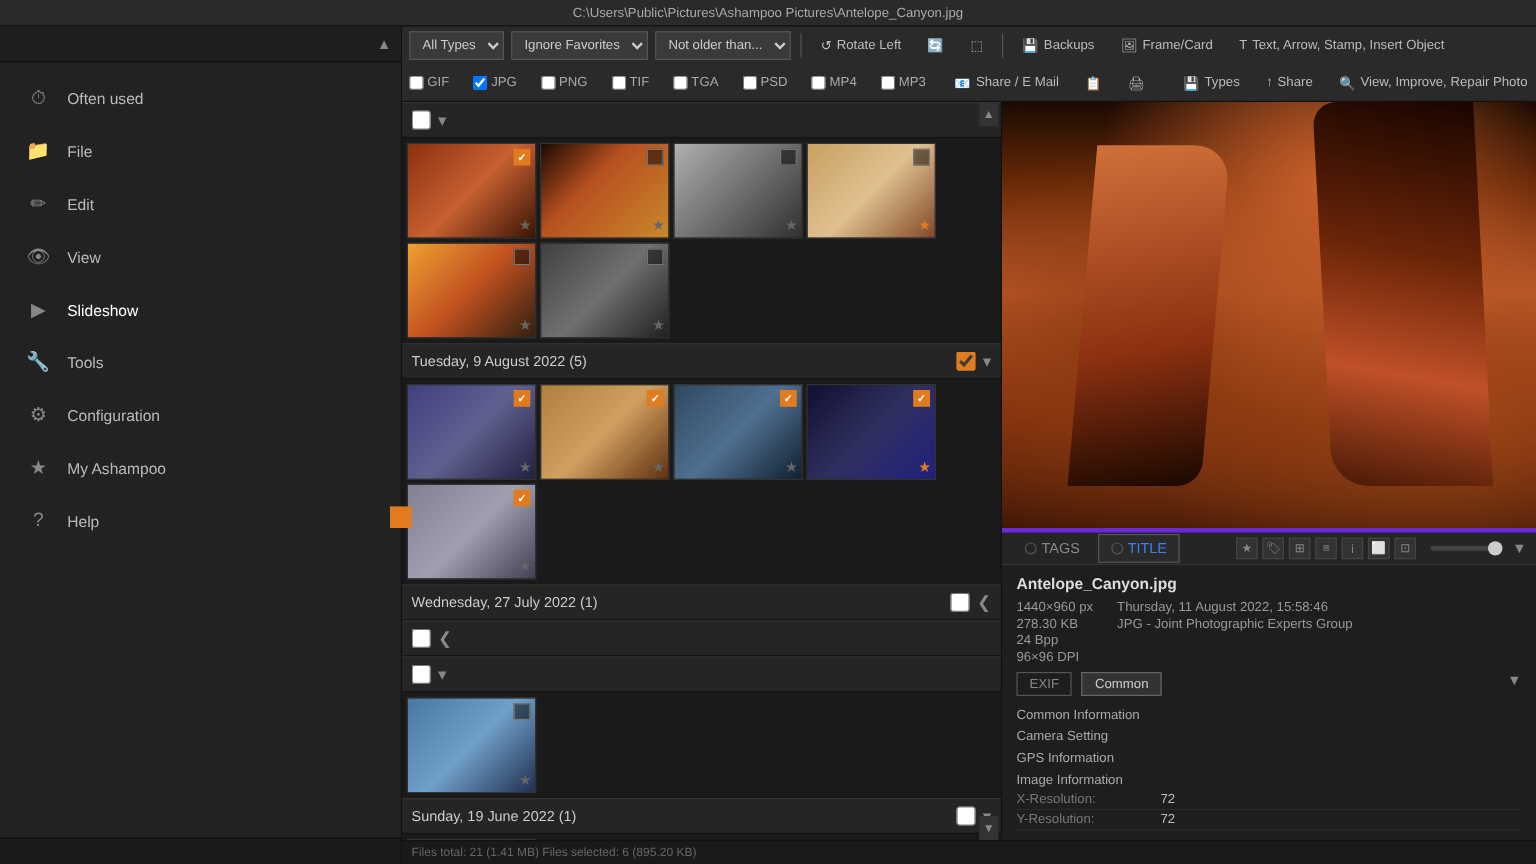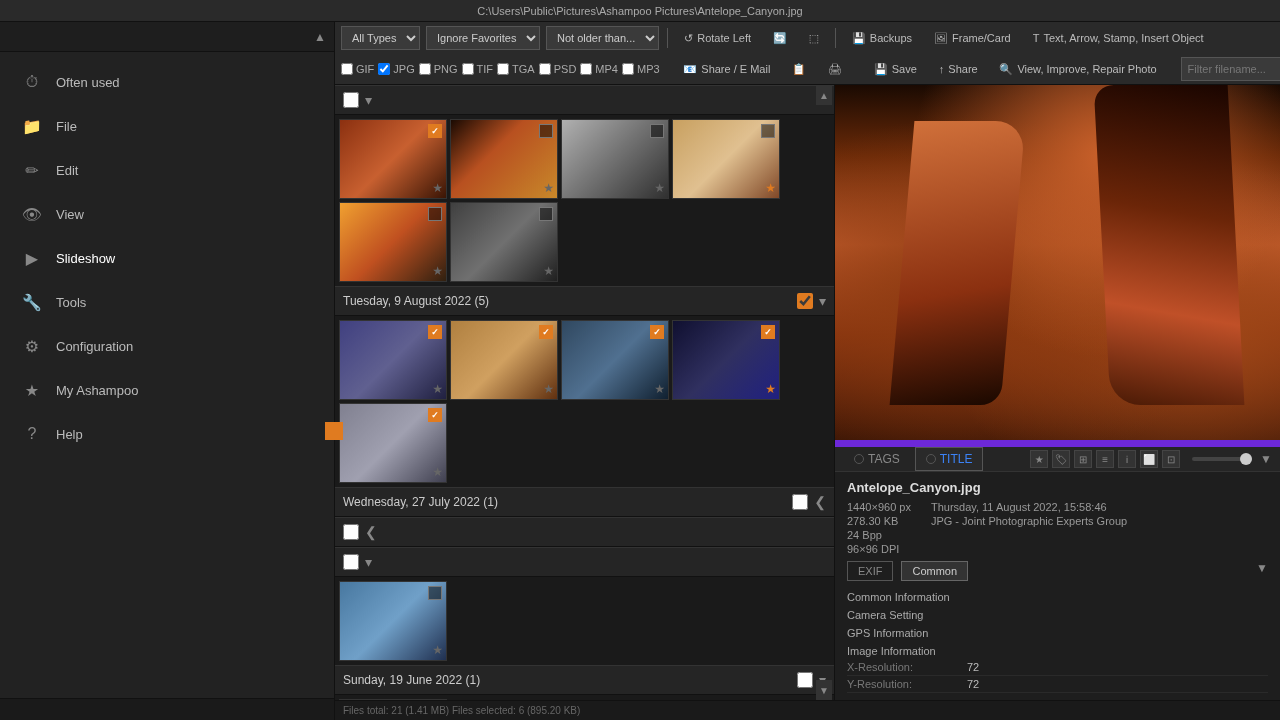--- a/index.html
+++ b/index.html
@@ -168,21 +168,21 @@
       font-size: 11px;
       height: 24px;
       width: 130px;
     }
 
     .filter-input::placeholder { color: #777; }
 
     .checkbox-group {
       display: flex;
       align-items: center;
-      gap: 4px;
+      gap: 20px;
     }
 
     .checkbox-item {
       display: flex;
       align-items: center;
       gap: 3px;
       font-size: 11px;
       color: #aaa;
     }
 
@@ -380,21 +380,21 @@
       width: 30%;
       height: 90%;
       background: linear-gradient(190deg, #1a0500 0%, #6b2508 40%, #c05028 70%, #4a1a05 100%);
       transform: skewX(3deg);
       border-radius: 20px 0 0 30px;
     }
 
     
     .info-pane {
       background: #1e1e1e;
-      border-top: 7px solid #6d28d9;
+      border-top: 4px solid #6d28d9;
       height: 260px;
       display: flex;
       flex-direction: column;
       flex-shrink: 0;
     }
 
     .info-tabs {
       display: flex;
       align-items: center;
       background: #252525;
@@ -696,21 +696,21 @@
         <div class="toolbar-separator"></div>
         <button class="toolbar-btn">
           <span>📧</span>
           <span>Share / E Mail</span>
         </button>
         <button class="toolbar-btn">📋</button>
         <button class="toolbar-btn">🖨</button>
         <div class="toolbar-separator"></div>
         <button class="toolbar-btn">
           <span>💾</span>
-          <span>Save</span>
+          <span>Types</span>
         </button>
         <button class="toolbar-btn">
           <span>↑</span>
           <span>Share</span>
         </button>
         <button class="toolbar-btn">
           <span>🔍</span>
           <span>View, Improve, Repair Photo</span>
         </button>
         <div class="toolbar-separator"></div>

